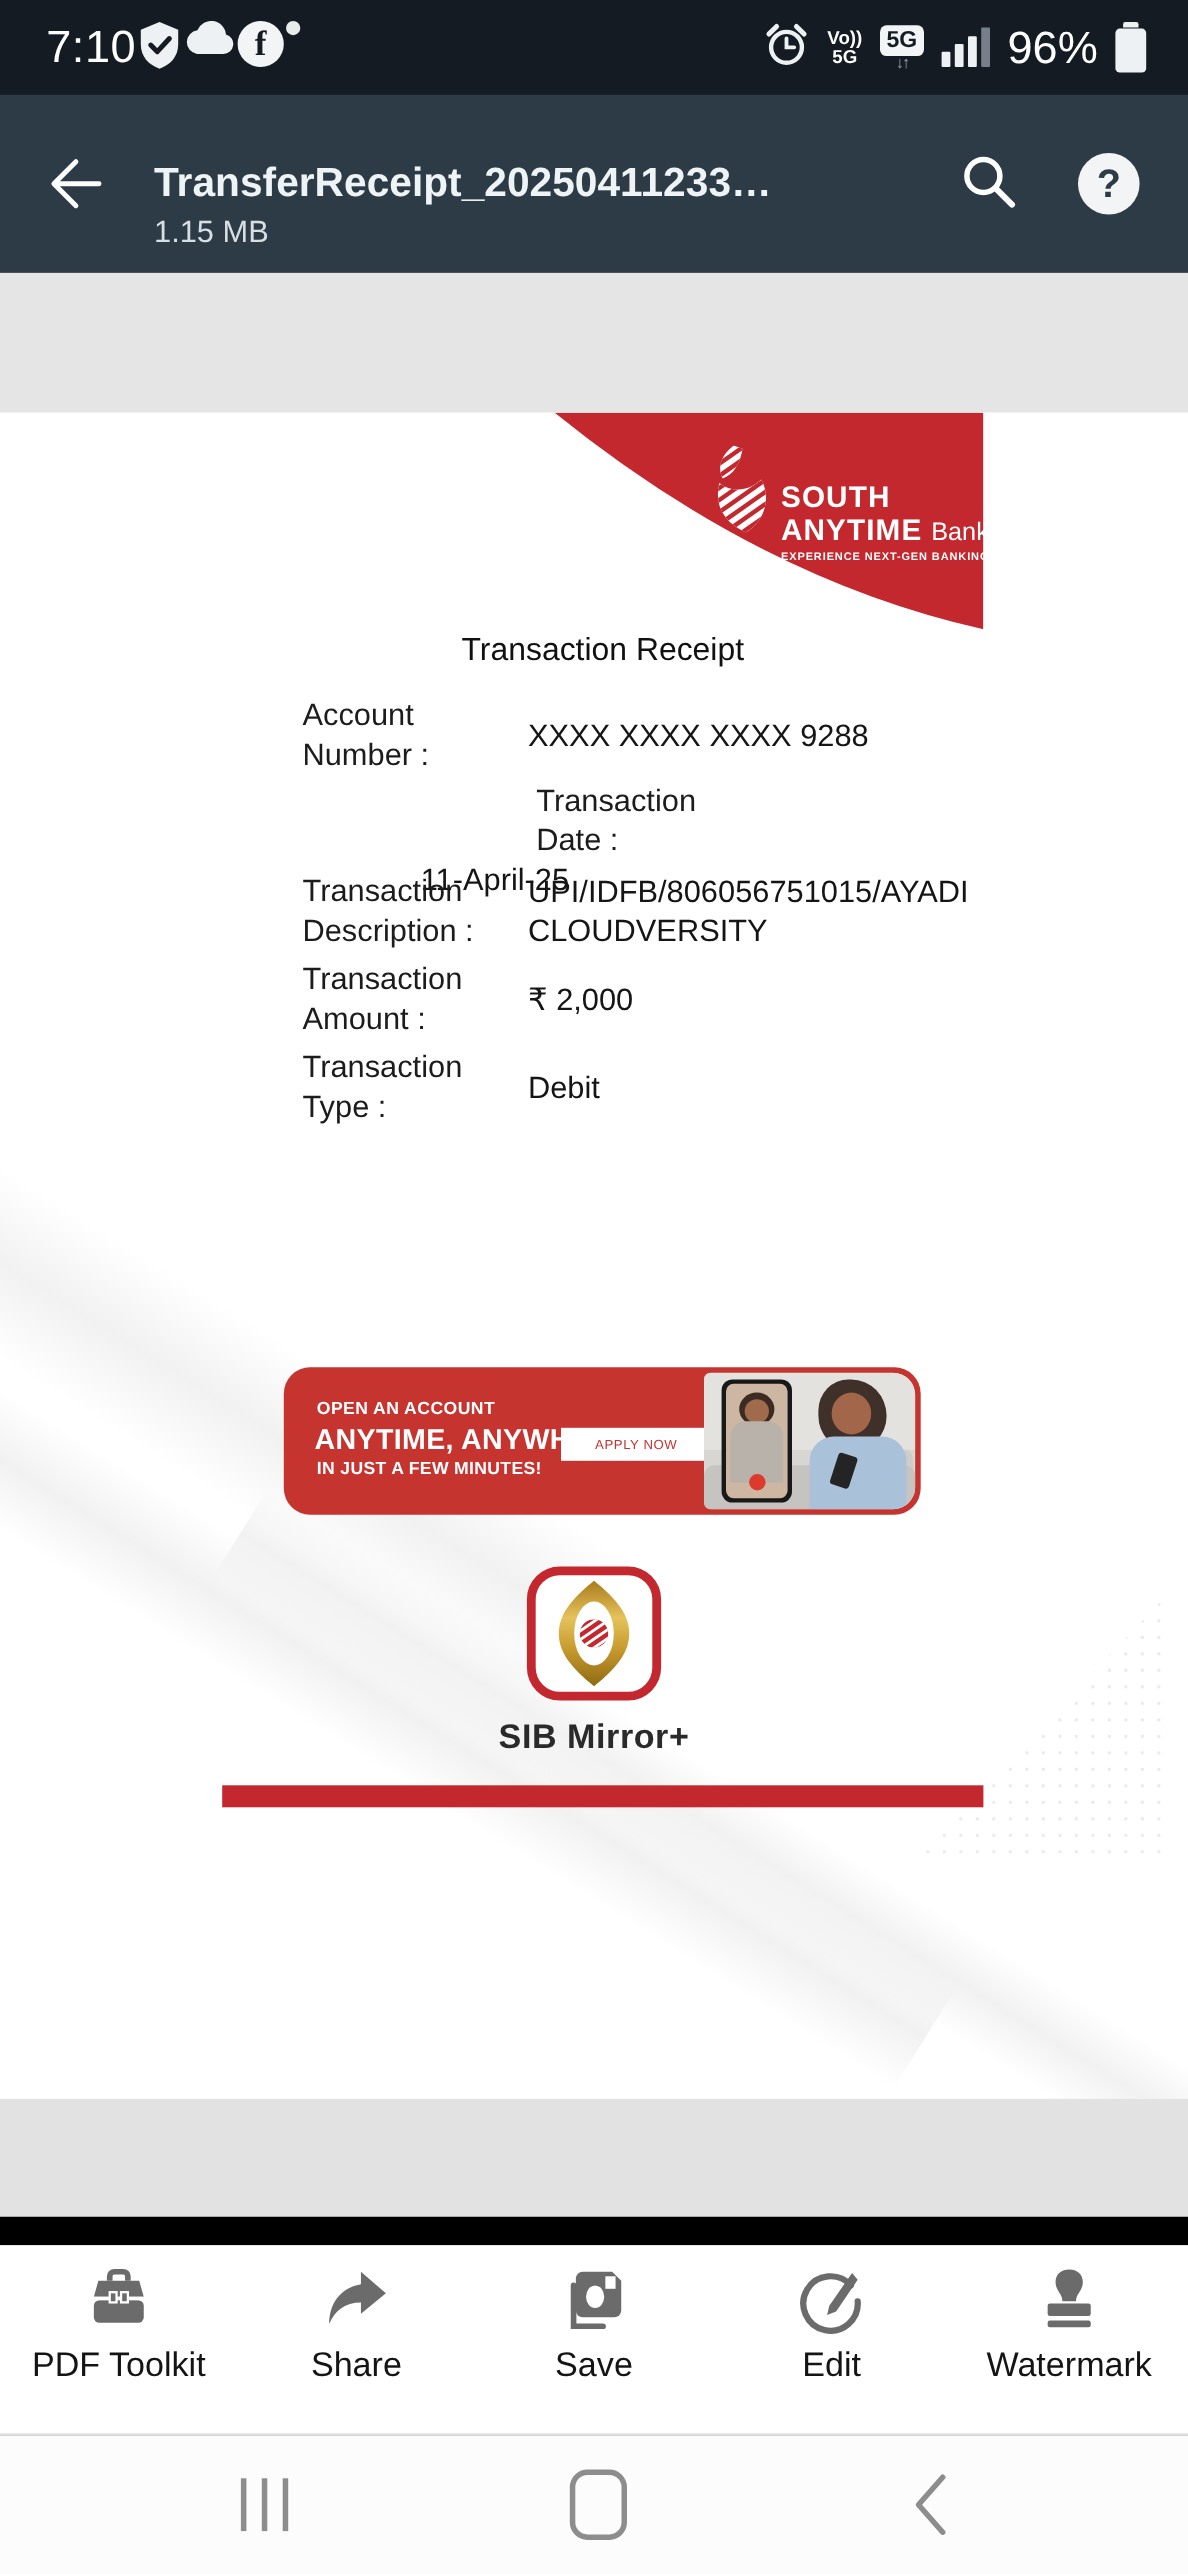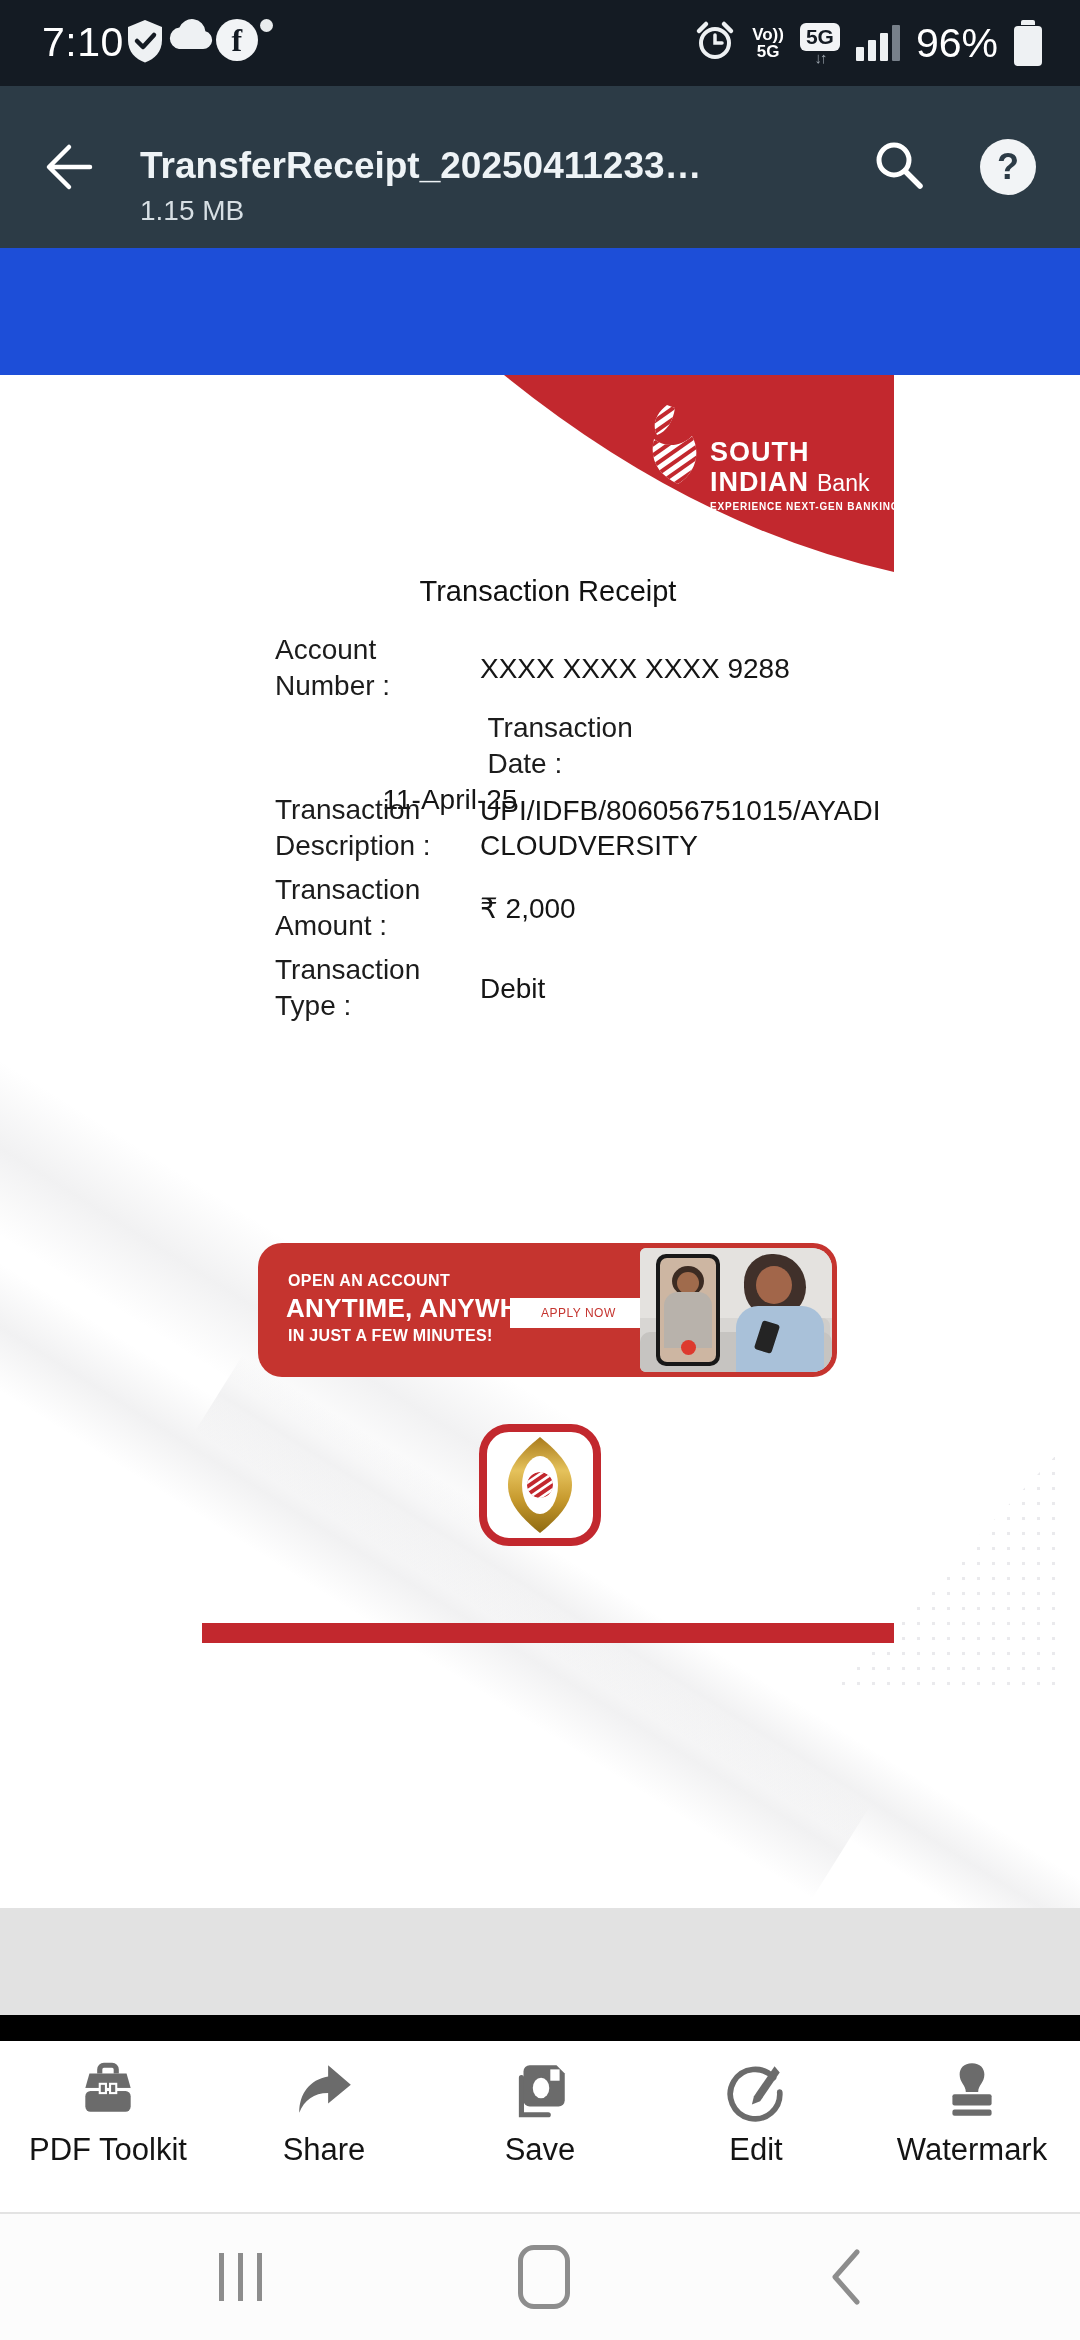--- a/index.html
+++ b/index.html
@@ -38,21 +38,21 @@
   .hdr-titles{margin-left:36px;flex:1;min-width:0;margin-top:38px;}
   .hdr-title{color:#eef3f6;font-size:37px;font-weight:600;white-space:nowrap;
              overflow:hidden;text-overflow:clip;}
   .hdr-sub{color:#d7dfe4;font-size:28px;margin-top:8px;}
   .hdr-actions{display:flex;align-items:center;gap:52px;padding-right:44px;}
   .help-circle{width:56px;height:56px;border-radius:50%;background:#f2f4f6;color:#2c3b46;
                display:flex;align-items:center;justify-content:center;font-size:36px;
                font-weight:bold;}
 
   
-  #viewport{left:0;top:248px;width:1080px;height:1767px;background:#1d4ed8;overflow:hidden;}
+  #viewport{left:0;top:248px;width:1080px;height:1767px;background:#e5e5e5;overflow:hidden;}
   #band-bottom{left:0;top:1660px;width:1080px;height:133px;background:#e2e2e2;}
   #pdf-page{left:0;top:127px;width:1080px;height:1533px;background:#ffffff;overflow:hidden;}
 
   .streak{background:linear-gradient(90deg,rgba(120,120,130,0) 0%,rgba(120,120,130,0.10) 50%,rgba(120,120,130,0) 100%);
           transform:rotate(-58deg);transform-origin:center;}
   .dots{background-image:radial-gradient(rgba(120,120,140,0.45) 1.6px,transparent 1.7px);
         background-size:15px 15px;opacity:0.35;
         clip-path:polygon(100% 0,100% 100%,0 100%);}
 
   .logo-text{color:#fff;line-height:1;}
@@ -231,21 +231,21 @@
             <line x1="-24" y1="85" x2="70" y2="19"></line>
             <line x1="-24" y1="96" x2="70" y2="30"></line>
             <line x1="-24" y1="107" x2="70" y2="41"></line>
             <line x1="-24" y1="118" x2="70" y2="52"></line>
           </g>
         </g>
       </svg>
       <div class="logo-text abs" style="left:710px;top:64px;">
         <div class="logo-w1">SOUTH</div>
         <div class="logo-row2">
-          <span class="logo-w2">INDIAN</span>
+          <span class="logo-w2">ANYTIME</span>
           <span class="logo-w3">Bank</span>
         </div>
         <div class="logo-tag">EXPERIENCE NEXT-GEN BANKING</div>
       </div>
 
       <div class="doc-title abs">Transaction Receipt</div>
 
       <div class="field-row abs" style="top:255px;">
         <div class="field-label">Account Number :</div>
         <div class="field-value">XXXX XXXX XXXX 9288</div>
@@ -308,20 +308,21 @@
         <g clip-path="url(#blobclip)">
           <circle cx="64" cy="64" r="13" fill="#c2282e"></circle>
           <g stroke="#ffffff" stroke-width="2.6">
             <line x1="48" y1="64" x2="80" y2="42"></line>
             <line x1="48" y1="72" x2="80" y2="50"></line>
             <line x1="48" y1="80" x2="80" y2="58"></line>
             <line x1="48" y1="88" x2="80" y2="66"></line>
           </g>
         </g>
       </svg>
+      <div id="sib-label" class="abs">SIB Mirror+</div>
 
       <div id="red-bar" class="abs"></div>
     </div>
   </div>
 
   <div id="toolbar" class="abs">
     <div class="tb-item">
       <svg width="66" height="66" viewBox="0 0 64 64">
         <path d="M24 16 v-4 a4 4 0 0 1 4 -4 h8 a4 4 0 0 1 4 4 v4" stroke="#6b6b6b" stroke-width="5" fill="none"></path>
         <path d="M14 16 h36 l4 14 h-44 Z" fill="#6b6b6b"></path>

